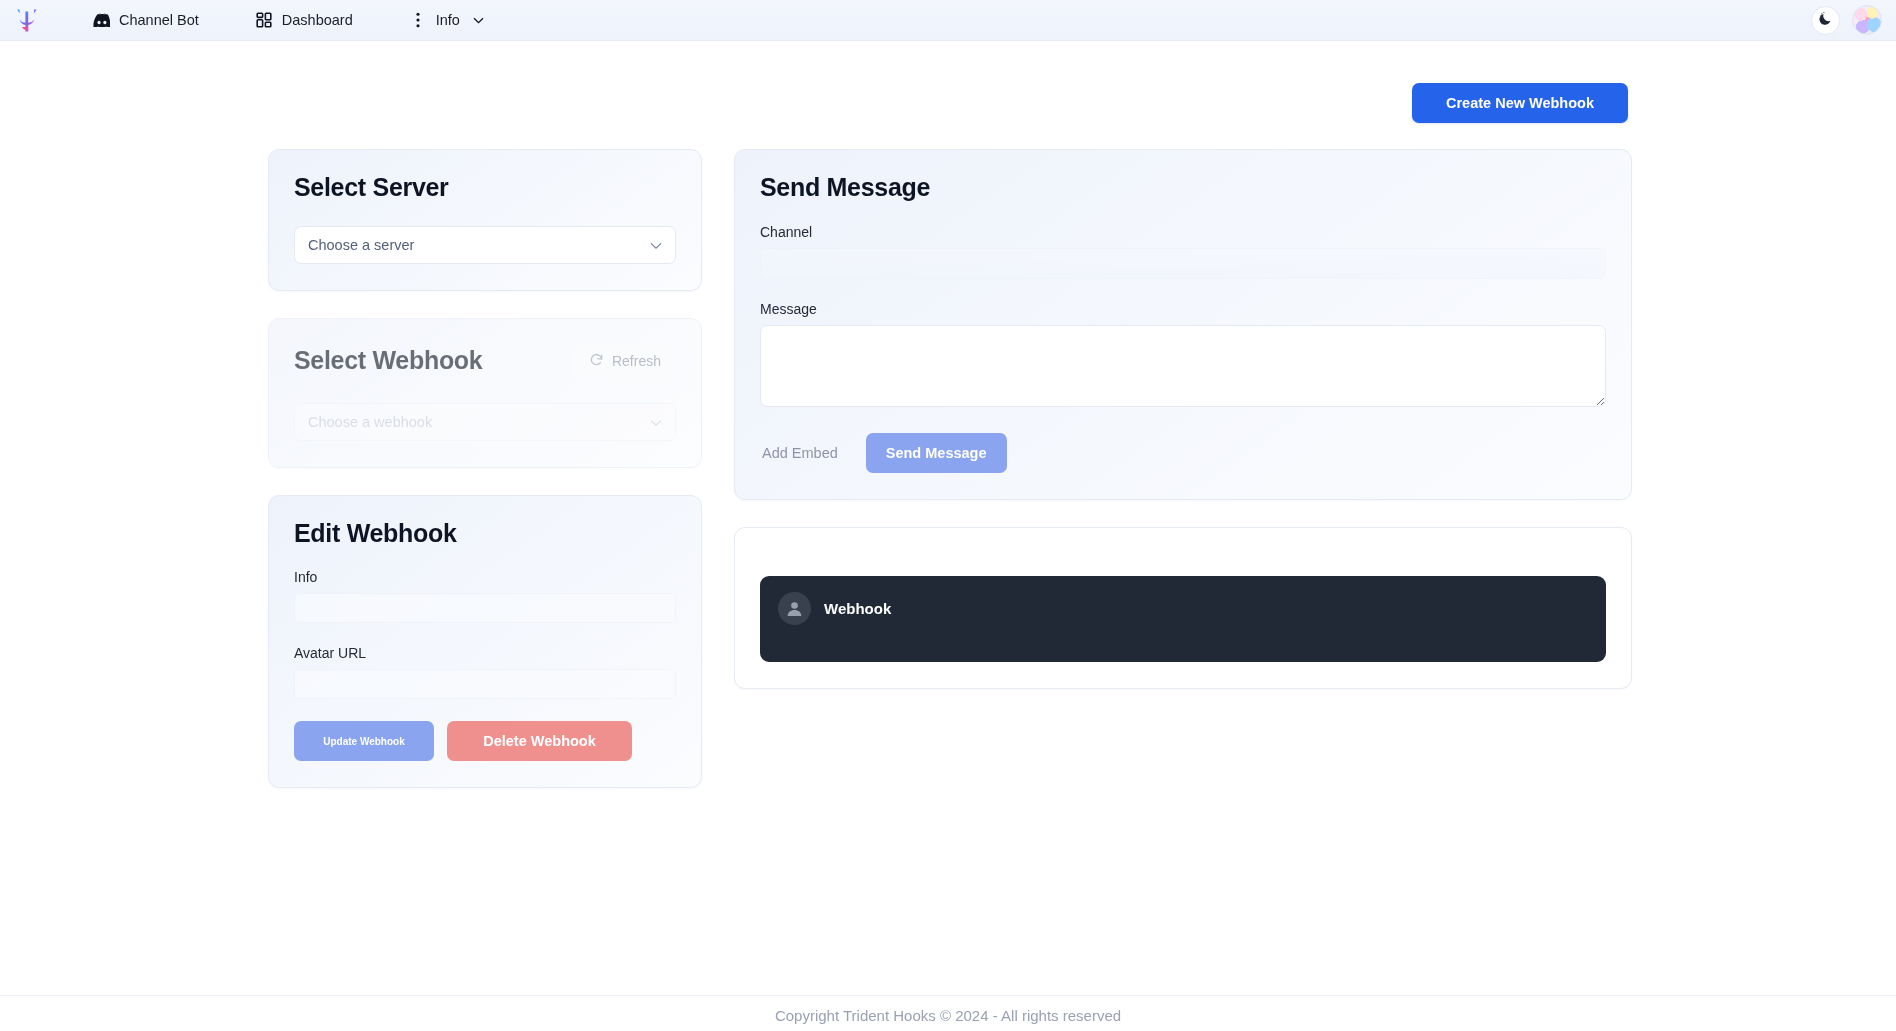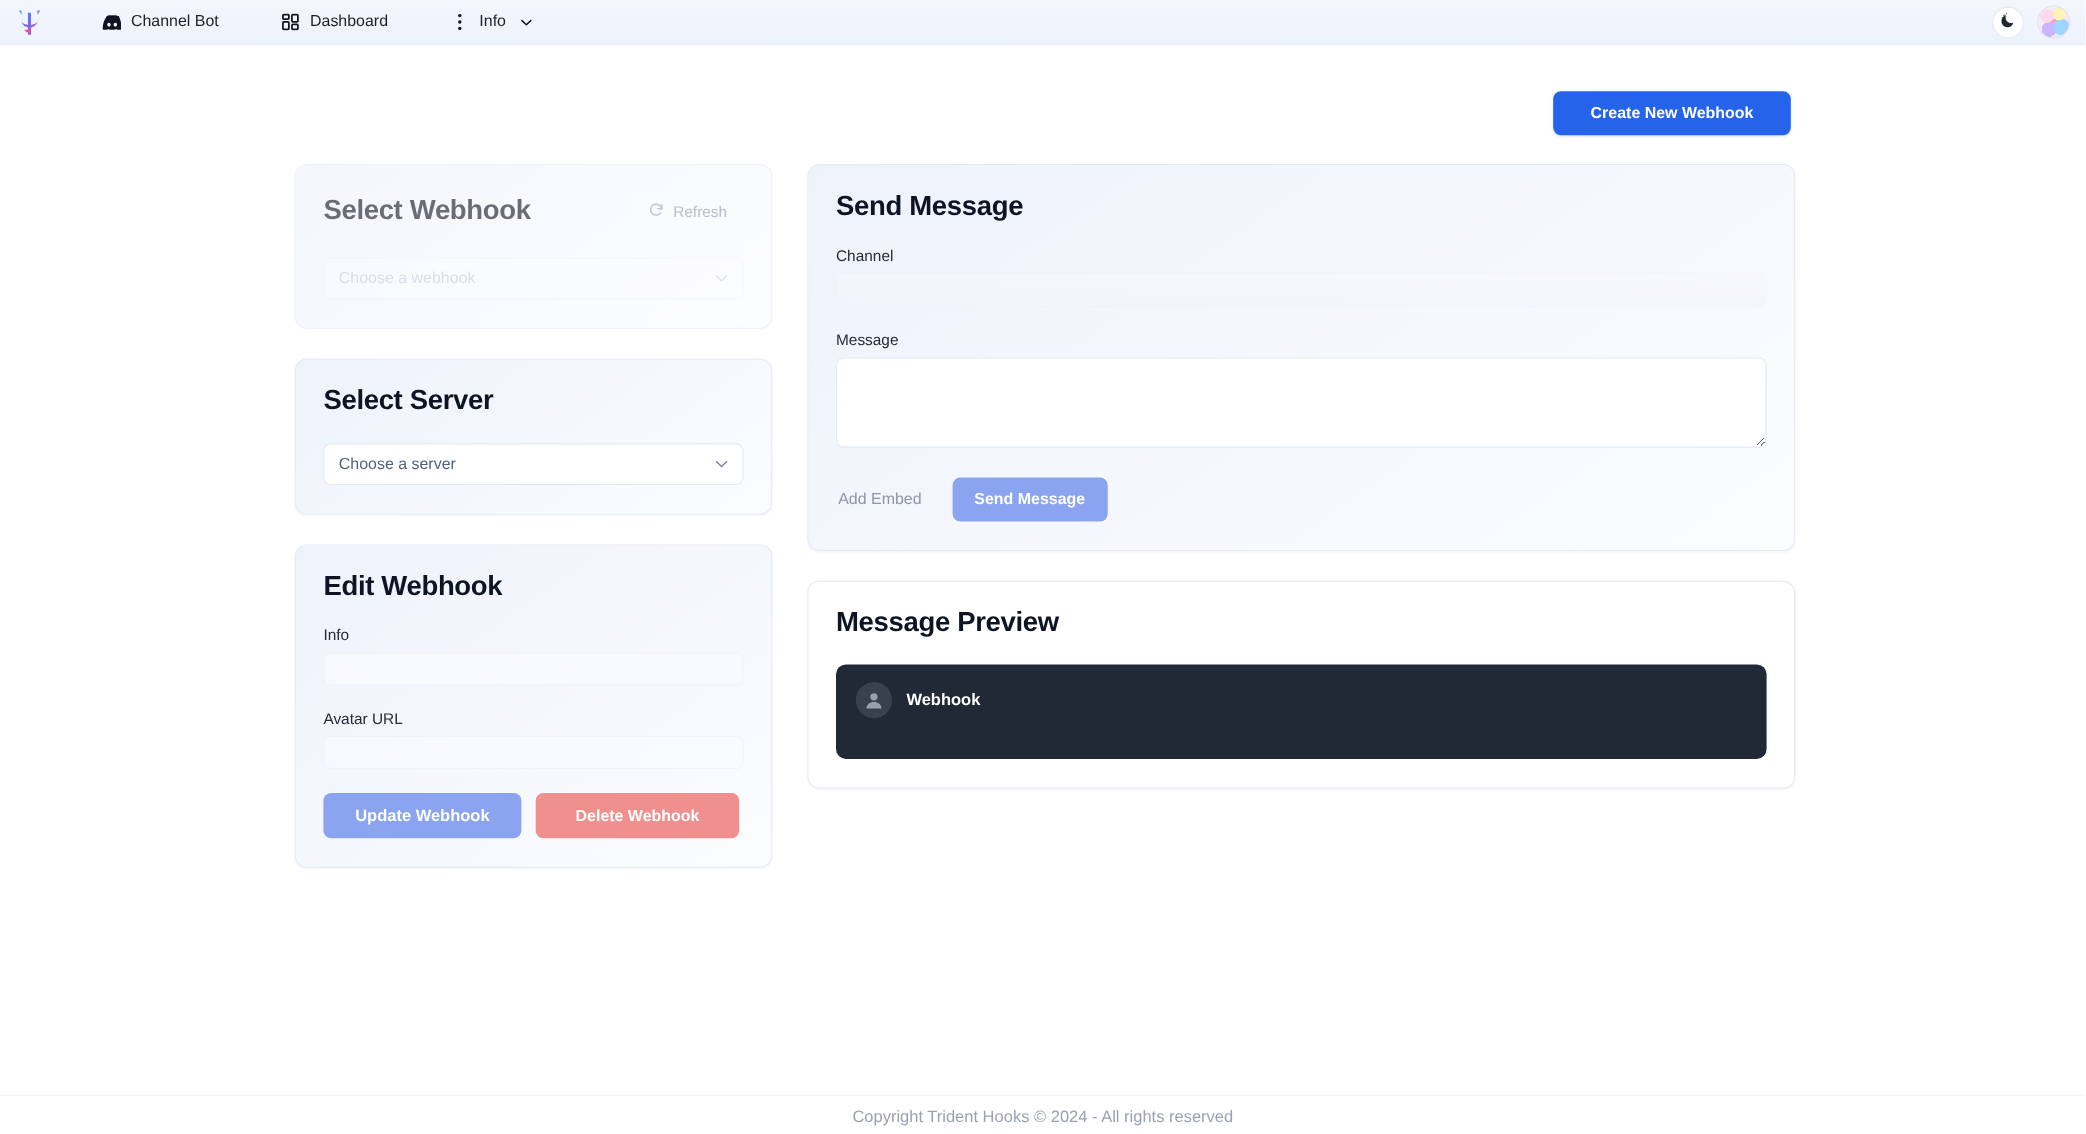--- a/index.html
+++ b/index.html
@@ -201,24 +201,24 @@
   }
   .btn-row {
     display: flex; gap: 13px;
     margin-top: 22px;
   }
   .btn-soft-blue {
     background: #8aa4ef;
     color: #ffffff;
     border: none;
     border-radius: 7px;
-    font-size: 15px;
+    font-size: 10px;
     font-weight: bold;
     padding: 12px 0;
-    width: 180px;
+    width: 140px;
     cursor: default;
     font-family: "Liberation Sans", sans-serif;
   }
   .btn-soft-red {
     background: #f0908e;
     color: #ffffff;
     border: none;
     border-radius: 7px;
     font-size: 14.5px;
     font-weight: bold;
@@ -380,20 +380,32 @@
 <div class="page">
 
   <div class="toolbar-row">
     <button class="btn-primary">Create New Webhook</button>
   </div>
 
   <div class="columns">
 
     <div class="col-left">
 
+      <div class="card">
+        <div class="card-title">Select Server</div>
+        <div class="select-box">
+          <span class="ph">Choose a server</span>
+          <span>
+            <svg width="12" height="8" viewBox="0 0 12 8" fill="none" stroke="#7c859a" stroke-width="1.3">
+              <path d="M1 1.4 L6 6.2 L11 1.4"></path>
+            </svg>
+          </span>
+        </div>
+      </div>
+
       <div class="card card-dim">
         <div class="card-head-row">
           <div class="card-title">Select Webhook</div>
           <button class="btn-ghost">
             <span>
               <svg width="15" height="15" viewBox="0 0 16 16" fill="none" stroke="#9aa2b3" stroke-width="1.4" stroke-linecap="round">
                 <path d="M13.3 7.4A5.4 5.4 0 1 0 12.2 11.4"></path>
                 <path d="M13.6 3.3 L13.4 7.5 L9.3 7.1"></path>
               </svg>
             </span>
@@ -404,32 +416,20 @@
           <span class="ph">Choose a webhook</span>
           <span>
             <svg width="12" height="8" viewBox="0 0 12 8" fill="none" stroke="#97a0b3" stroke-width="1.3">
               <path d="M1 1.4 L6 6.2 L11 1.4"></path>
             </svg>
           </span>
         </div>
       </div>
 
       <div class="card">
-        <div class="card-title">Select Server</div>
-        <div class="select-box">
-          <span class="ph">Choose a server</span>
-          <span>
-            <svg width="12" height="8" viewBox="0 0 12 8" fill="none" stroke="#7c859a" stroke-width="1.3">
-              <path d="M1 1.4 L6 6.2 L11 1.4"></path>
-            </svg>
-          </span>
-        </div>
-      </div>
-
-      <div class="card">
         <div class="card-title">Edit Webhook</div>
 
         <label class="field-label">Info</label>
         <input class="text-input faint" type="text" value="" style="">
 
         <label class="field-label">Avatar URL</label>
         <input class="text-input faint" type="text" value="" style="">
 
         <div class="btn-row">
           <button class="btn-soft-blue">Update Webhook</button>
@@ -449,21 +449,20 @@
         <label class="field-label">Message</label>
         <textarea class="textarea" style=""></textarea>
 
         <div class="send-actions">
           <button class="btn-muted-text">Add Embed</button>
           <button class="btn-send">Send Message</button>
         </div>
       </div>
 
       <div class="card card-plain">
-        <div class="card-title">Message Preview</div>
         <div class="preview-box">
           <div class="pv-avatar">
             <svg width="19" height="19" viewBox="0 0 20 20" fill="#98a0ae">
               <circle cx="10" cy="6.8" r="3.5"></circle>
               <path d="M2.8 18c0-4 3.3-6.3 7.2-6.3s7.2 2.3 7.2 6.3Z"></path>
             </svg>
           </div>
           <div class="pv-name">Webhook</div>
         </div>
       </div>

